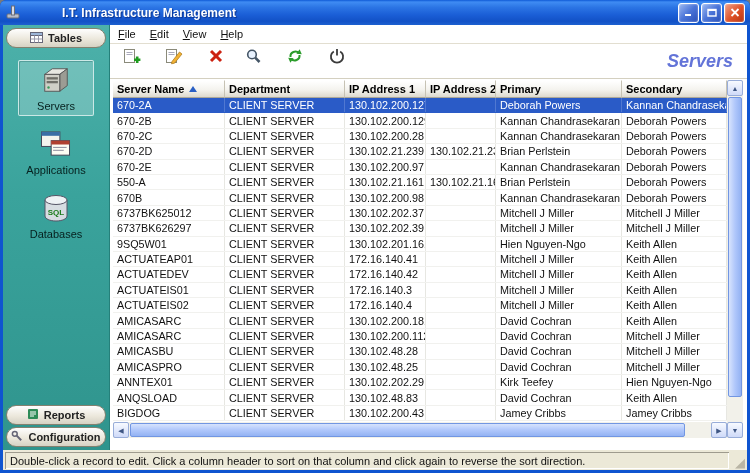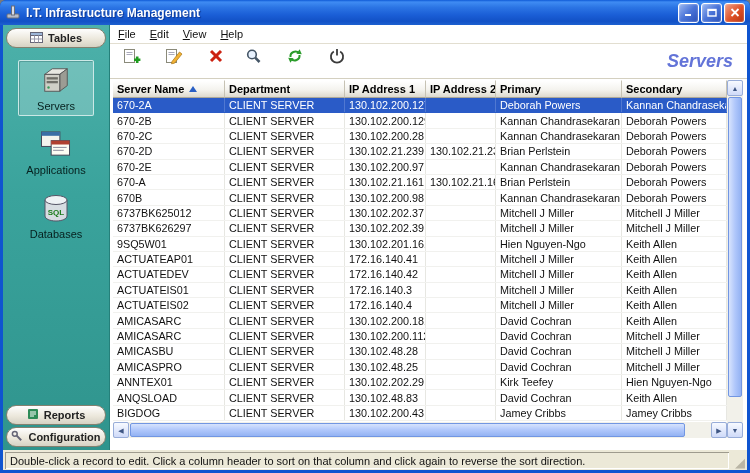--- a/index.html
+++ b/index.html
@@ -10,21 +10,21 @@
     position: relative; width: 750px; height: 473px;
     background: #0f54d0; overflow: hidden;
     border-radius: 6px 6px 0 0;
   }
 
   
   .titlebar {
     position: absolute; top:0; left:0; right:0; height:25px;
     background: linear-gradient(180deg,#0f5ad6 0%, #3f8cf3 8%, #2b74e4 30%, #1a5ed6 60%, #1251c6 85%, #1d60d0 100%);
     border-radius: 6px 6px 0 0;
-    display:flex; align-items:center; padding:0 5px;
+    display:flex; align-items:center; padding:0 5px;gap:36px;
   }
   .title-text {
     color:#fff; font-weight:bold; font-size:12px; margin-left:5px; flex:1;
     text-shadow:1px 1px 1px #09338f; white-space:nowrap; overflow:hidden;
   }
   .win-btns { display:flex; gap:2px; }
   .win-btn {
     width:21px; height:20px; border:1px solid #fff; border-radius:3px;
     display:flex; align-items:center; justify-content:center;
     background: linear-gradient(135deg,#9db9f2 0%, #4a74d8 50%, #2950b8 100%);
@@ -391,21 +391,21 @@
           </div>
           <div class="tr">
             <div class="td col0">670-2E</div>
             <div class="td col1">CLIENT SERVER</div>
             <div class="td col2">130.102.200.97</div>
             <div class="td col3"></div>
             <div class="td col4">Kannan Chandrasekaran</div>
             <div class="td col5">Deborah Powers</div>
           </div>
           <div class="tr">
-            <div class="td col0">670-A</div>
+            <div class="td col0">550-A</div>
             <div class="td col1">CLIENT SERVER</div>
             <div class="td col2">130.102.21.161</div>
             <div class="td col3">130.102.21.160</div>
             <div class="td col4">Brian Perlstein</div>
             <div class="td col5">Deborah Powers</div>
           </div>
           <div class="tr">
             <div class="td col0">670B</div>
             <div class="td col1">CLIENT SERVER</div>
             <div class="td col2">130.102.200.98</div>

